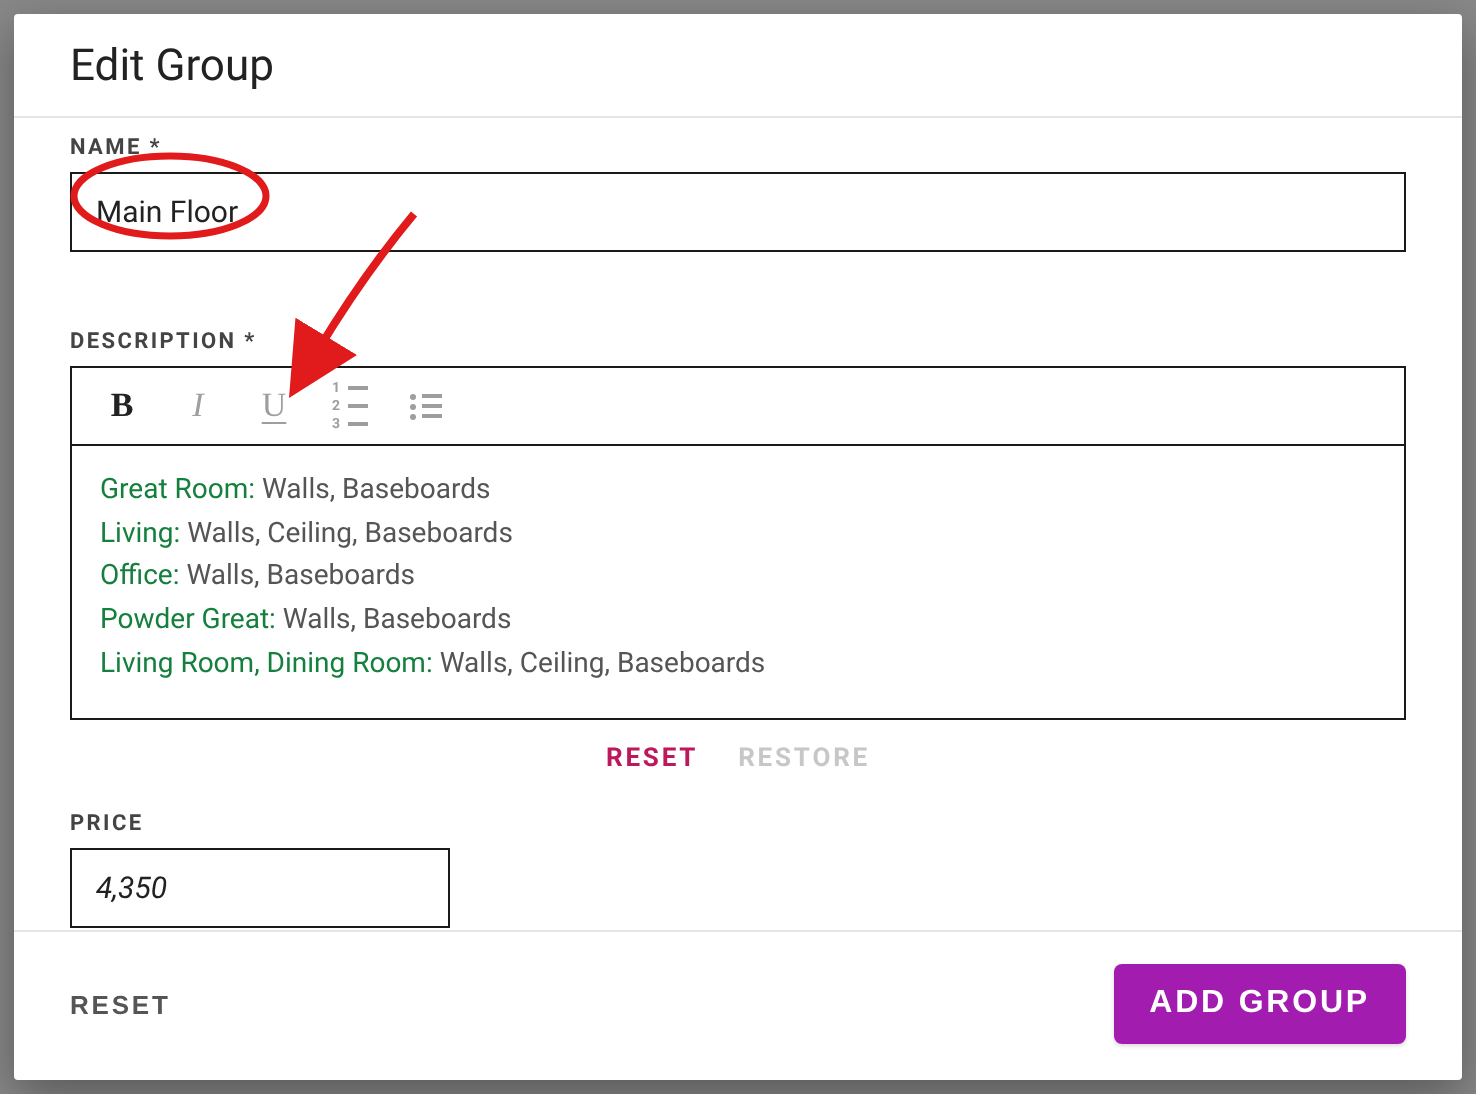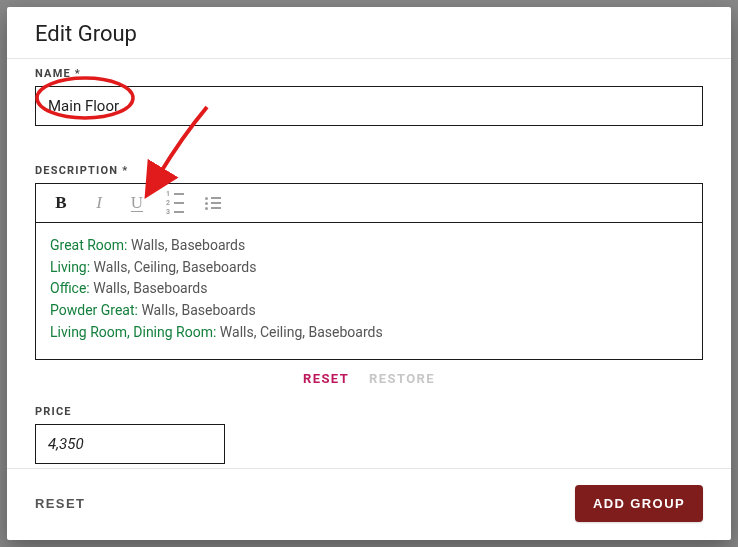--- a/index.html
+++ b/index.html
@@ -126,23 +126,23 @@
     .cancel-btn {
       font-size: 13px;
       font-weight: 700;
       letter-spacing: 1.4px;
       color: #555;
       background: none;
       border: none;
       cursor: pointer;
     }
     .add-btn {
-      background: #7f1d1d;
+      background: #a21caf;
       color: #fff;
-      font-size: 13px;
+      font-size: 16px;
       font-weight: 700;
       letter-spacing: 1.4px;
       border: none;
       border-radius: 4px;
       padding: 11px 18px;
       cursor: pointer;
       box-shadow: 0 1px 2px rgba(0,0,0,0.15);
     }
     .annot-svg {
       position: absolute;

